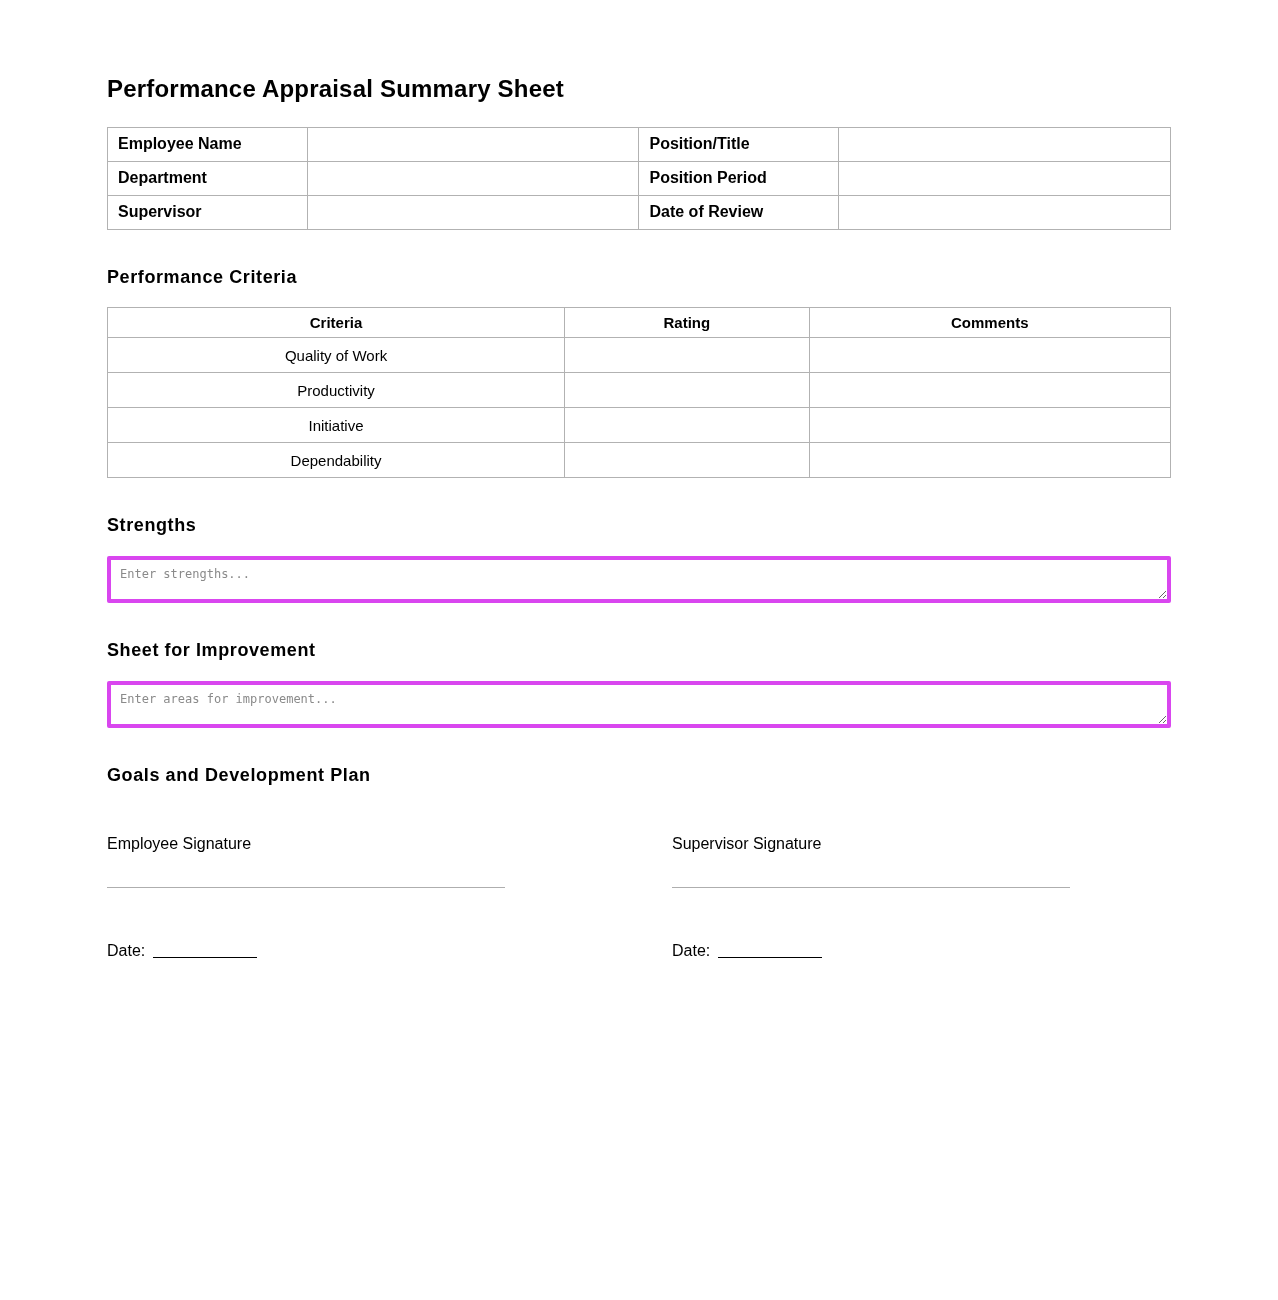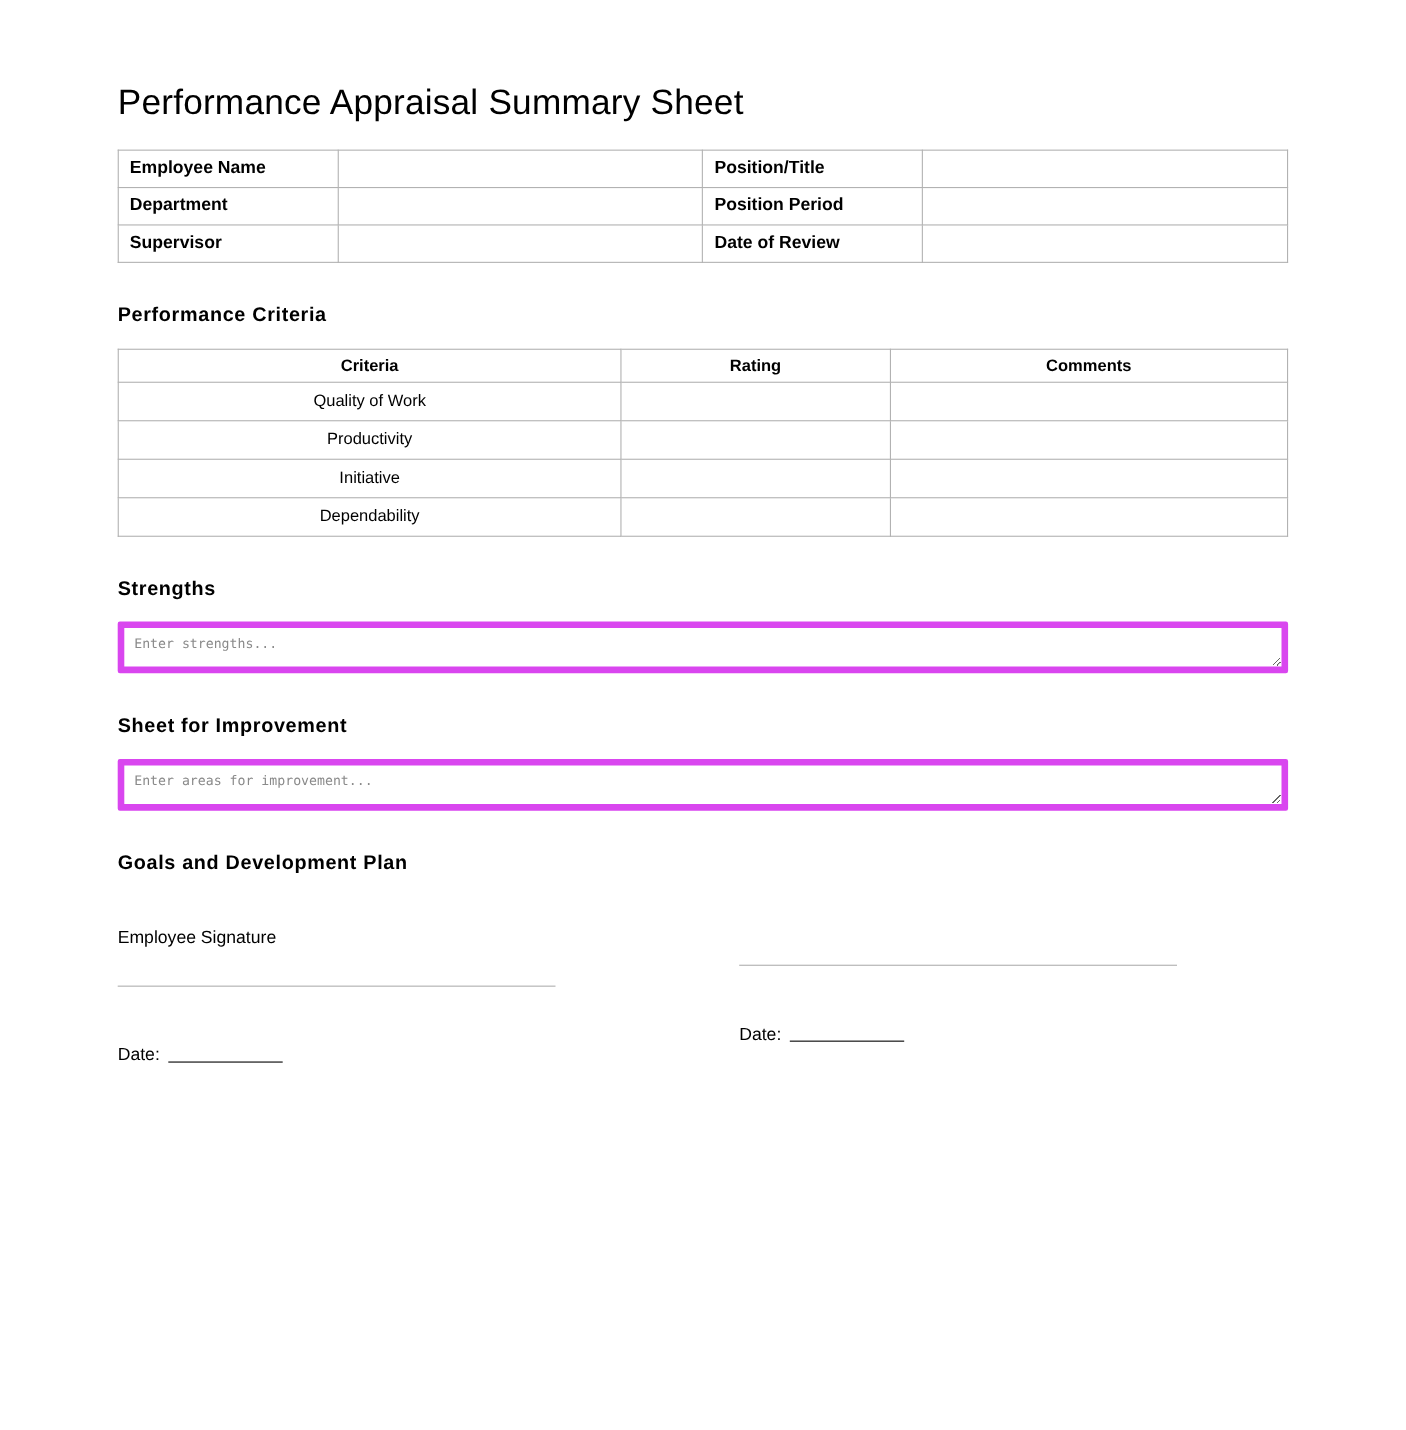--- a/index.html
+++ b/index.html
@@ -13,22 +13,22 @@
   body { min-height: 1300px; width: 1278px; }
 
   .page {
     width: 1064px;
     margin: 0 auto;
     padding-top: 47px;
     padding-bottom: 180px;
   }
 
   h1.page-title {
-    font-size: 32px;
-    font-weight: normal;
+    font-size: 24px;
+    font-weight: bold;
     letter-spacing: 0.2px;
     margin: 28px 0 24px 0;
     line-height: 1.15;
   }
 
   table {
     width: 100%;
     border-collapse: collapse;
     table-layout: fixed;
   }
@@ -59,21 +59,21 @@
     font-size: 15px;
     overflow: hidden;
   }
   .criteria-table th { height: 30px; font-weight: bold; }
   .criteria-table td { height: 35px; font-weight: normal; }
 
   textarea.notes-input {
     display: block;
     width: 100%;
     height: 47px;
-    border: 6px solid #d946ef;
+    border: 4px solid #d946ef;
     border-radius: 2px;
     padding: 7px 9px;
     font-family: "DejaVu Sans Mono", monospace;
     font-size: 12px;
     color: #4d7c0f;
     background: #ffffff;
     resize: both;
   }
   textarea.notes-input::placeholder { color: #8a8a8a; }
 
@@ -191,20 +191,21 @@
 
   <div class="sig-row">
     <div class="sig-col">
       <div class="sig-label">Employee Signature</div>
       <div class="sig-line"></div>
       <div class="date-row">
         <span>Date:</span><span class="date-line"></span>
       </div>
     </div>
     <div class="sig-col">
+      <div class="sig-label">Supervisor Signature</div>
       <div class="sig-line"></div>
       <div class="date-row">
         <span>Date:</span><span class="date-line"></span>
       </div>
     </div>
   </div>
 
 </div>
 
 </body></html>

